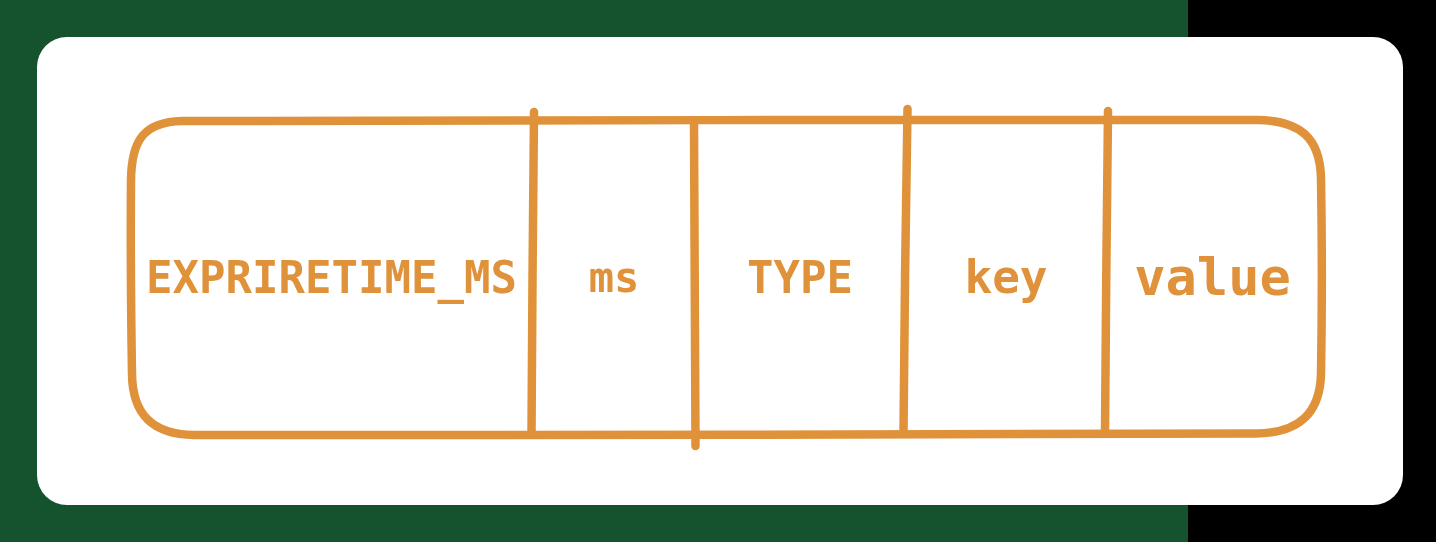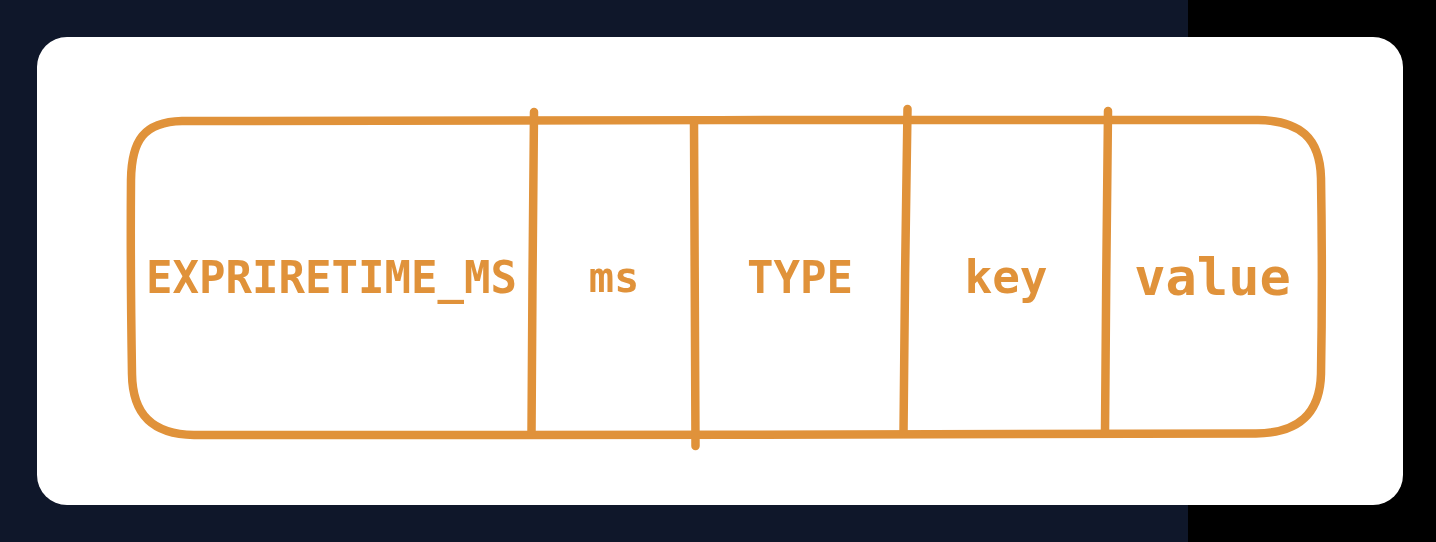--- a/index.html
+++ b/index.html
@@ -8,21 +8,21 @@
     width: 1436px;
     height: 542px;
     background: #000000;
     overflow: hidden;
     font-family: "DejaVu Sans Mono", "Liberation Mono", monospace;
   }
   .stage {
     position: relative;
     width: 1188px;
     height: 542px;
-    background: #0f172a;
+    background: #14532d;
   }
   .card {
     position: absolute;
     left: 37px;
     top: 37px;
     width: 1366px;
     height: 468px;
     background: #ffffff;
     border-radius: 30px;
   }

